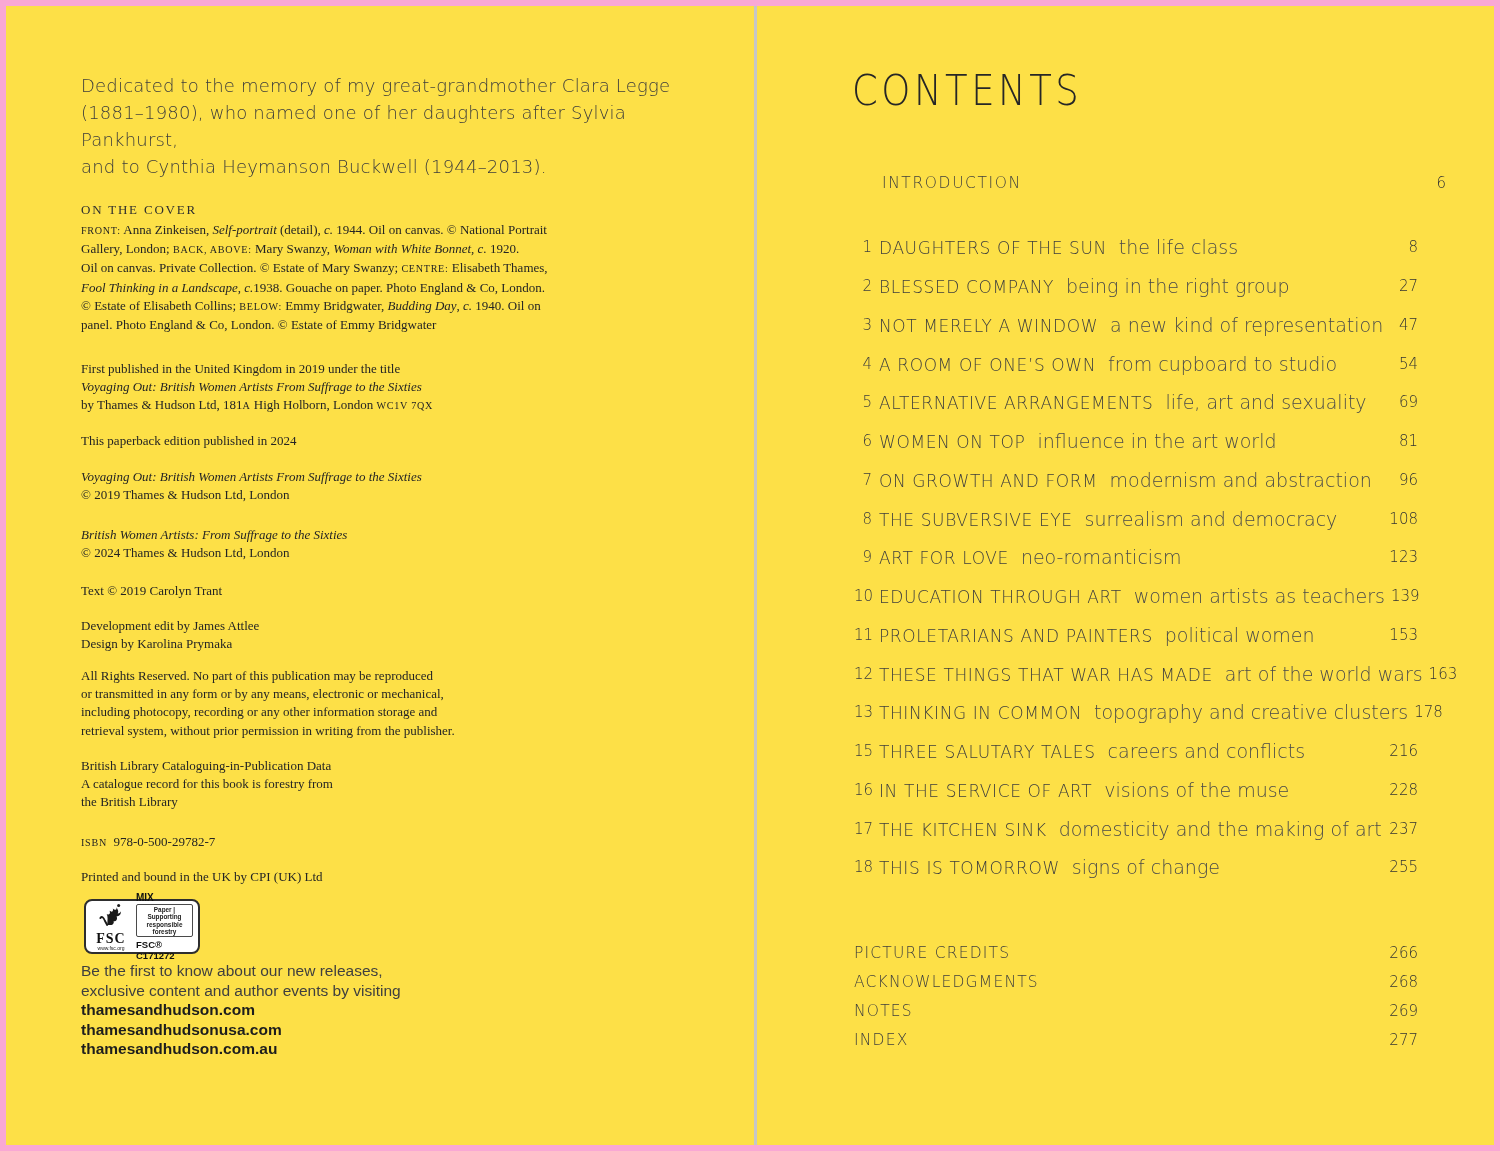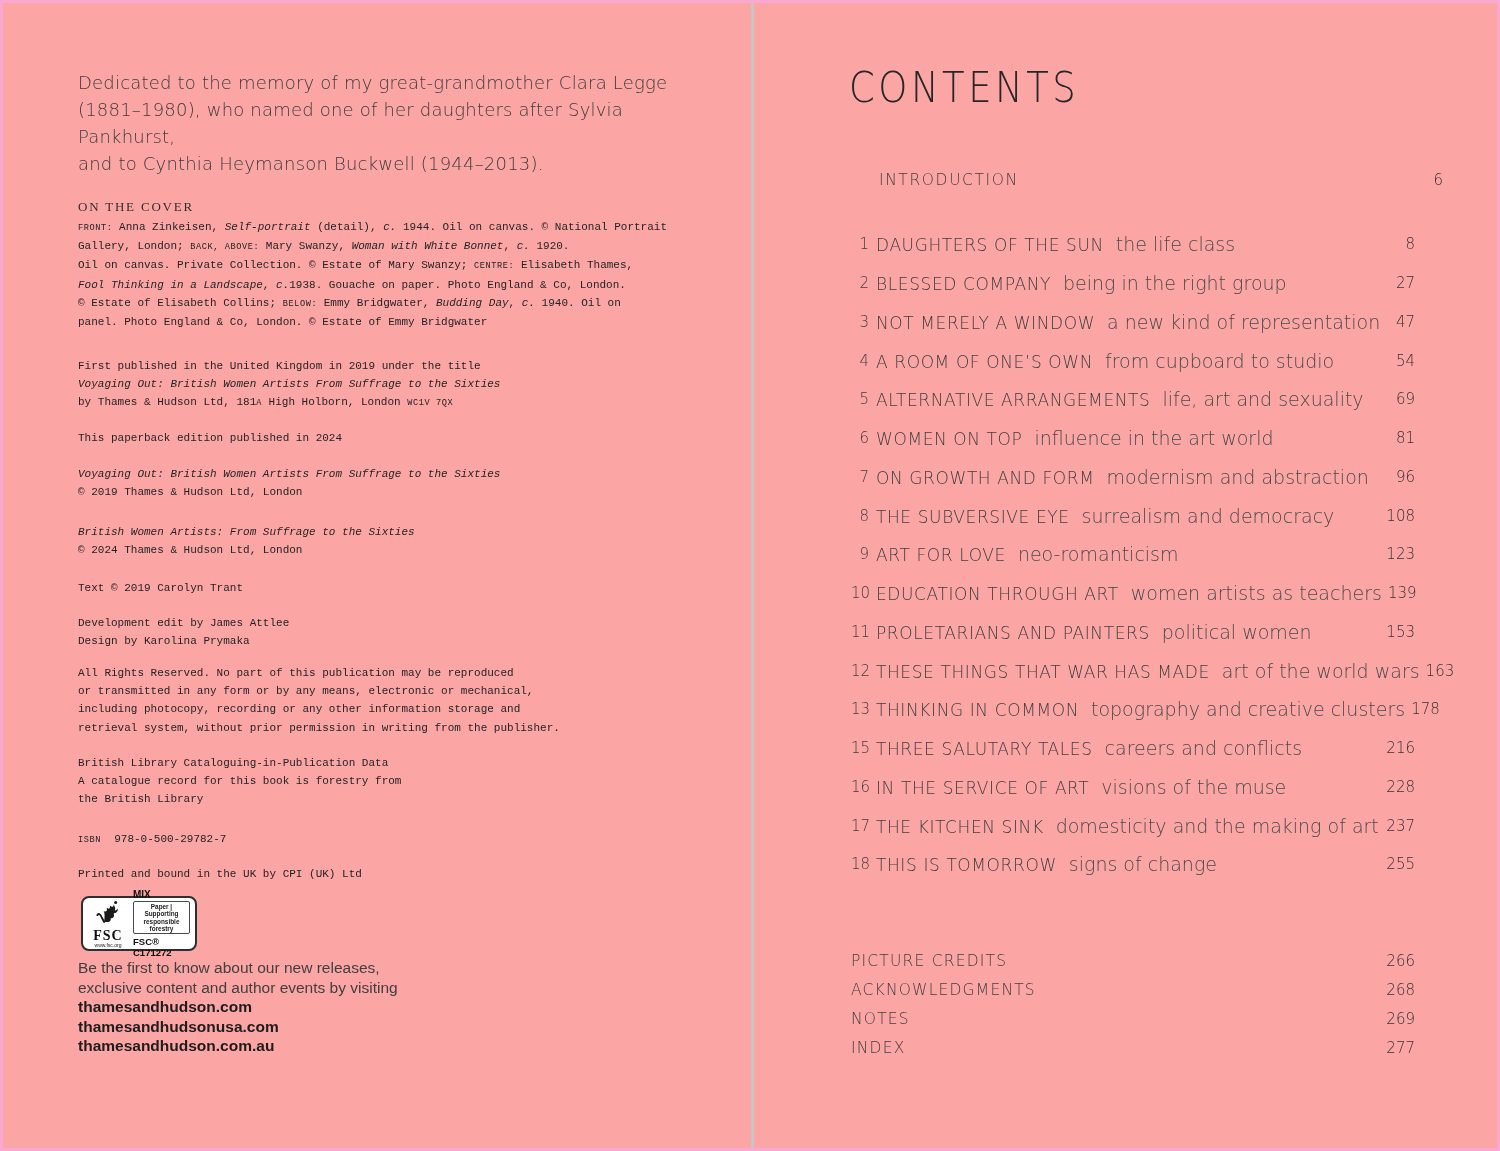--- a/index.html
+++ b/index.html
@@ -1,25 +1,25 @@
 <!DOCTYPE html>
 <html><head>
 <meta charset="utf-8">
 <style>
   html,body{margin:0;padding:0;background:#ffffff;}
   #book{
-    position:relative;width:1500px;height:1151px;background:#fca5a5;
-    border:3px solid #f9a8d4;box-sizing:border-box;overflow:hidden;
+    position:relative;width:1500px;height:1151px;background:#fde047;
+    border:6px solid #f9a8d4;box-sizing:border-box;overflow:hidden;
     font-family:"Liberation Serif",serif;color:#242424;
   }
   .abs{position:absolute;}
   .spine{position:absolute;left:748px;top:0;width:3px;height:1151px;background:#c6c6c6;}
 
   
-  .serifblock{font-family:Liberation Mono, monospace;font-size:11px;line-height:18.2px;color:#242424;}
+  .serifblock{font-family:Liberation Serif, serif;font-size:13px;line-height:18.2px;color:#242424;}
   .serifblock .ln{white-space:pre-wrap;}
   .sc{font-size:.78em;letter-spacing:.07em;}
   .i{font-style:italic;}
   .b{font-weight:bold;color:#1d1d1d;}
 
   #dedication{left:75px;top:66px;width:600px;
     font-family:"DejaVu Sans",sans-serif;font-weight:300;font-size:18px;
     line-height:27px;color:#3c3c3c;letter-spacing:.2px;}
   #cover-heading{left:75px;top:196px;font-size:13px;letter-spacing:1.8px;color:#2f2f2f;}
   #cover-lines{left:75px;top:215px;width:620px;}
@@ -55,21 +55,21 @@
 
   #chapters{left:848px;top:222px;width:564px;}
   .chapter-row{height:38.75px;display:flex;align-items:center;}
   .ch-num{width:18px;text-align:right;font-family:"DejaVu Sans",sans-serif;font-weight:300;font-size:15px;color:#3e3e3e;flex:none;}
   .ch-main{margin-left:7px;white-space:nowrap;}
   .ch-title{font-family:"DejaVu Sans",sans-serif;font-weight:300;font-size:17px;letter-spacing:.6px;color:#3e3e3e;}
   .ch-sub{font-family:"DejaVu Sans",sans-serif;font-weight:300;font-size:19px;color:#4a4a4a;margin-left:8px;margin-top:40px;}
   .ch-page{margin-left:auto;font-family:"DejaVu Sans",sans-serif;font-weight:300;font-size:15px;color:#333;flex:none;padding-left:6px;}
 
   #back-matter{left:848px;top:938px;width:564px;}
-  .bm-row{height:29px;display:flex;align-items:flex-end;}
+  .bm-row{height:29px;display:flex;align-items:flex-start;}
   .bm-label{font-family:"DejaVu Sans",sans-serif;font-weight:300;font-size:15.5px;letter-spacing:1.2px;color:#3e3e3e;}
 </style>
 </head>
 <body>
 
 <div id="book">
   <div class="spine"></div>
 
   <div id="dedication" class="abs">
       <div class="ln"><span>Dedicated to the memory of my great-grandmother Clara Legge</span></div>

